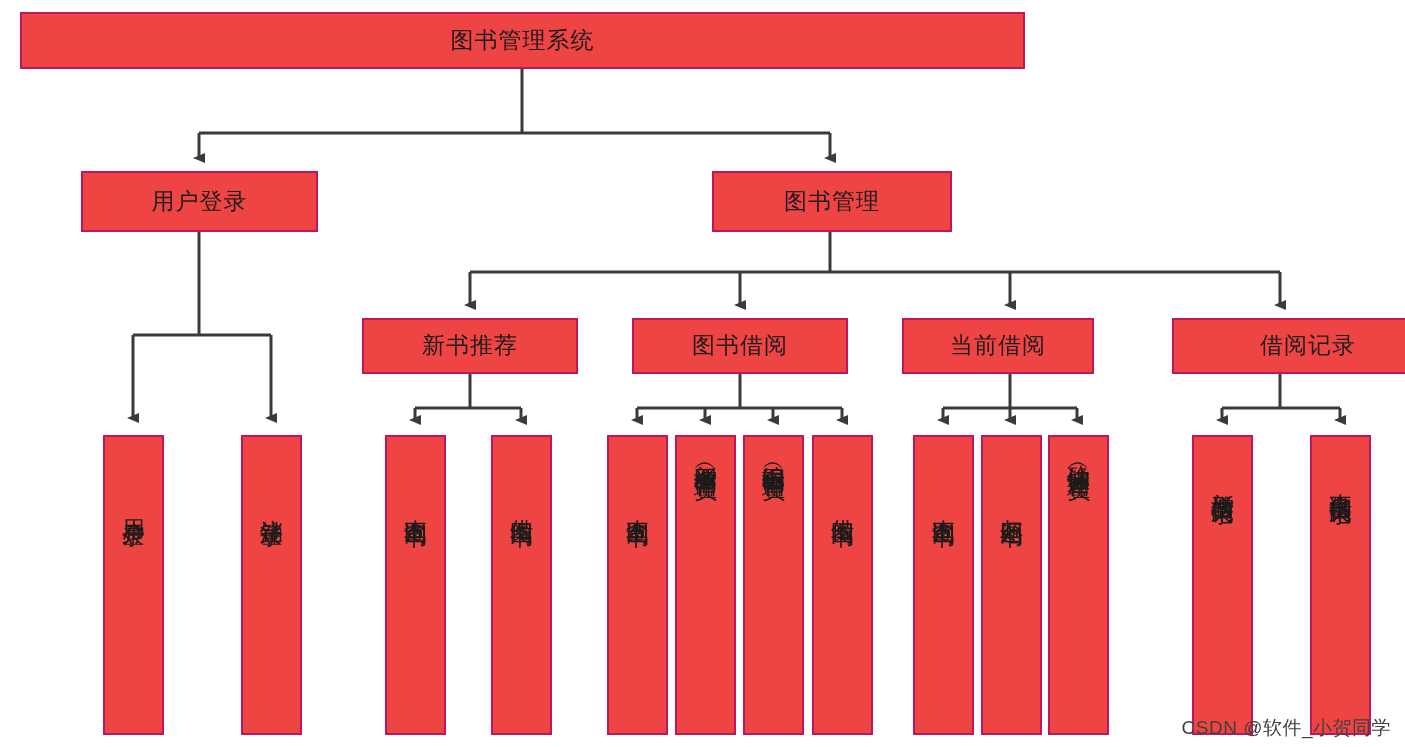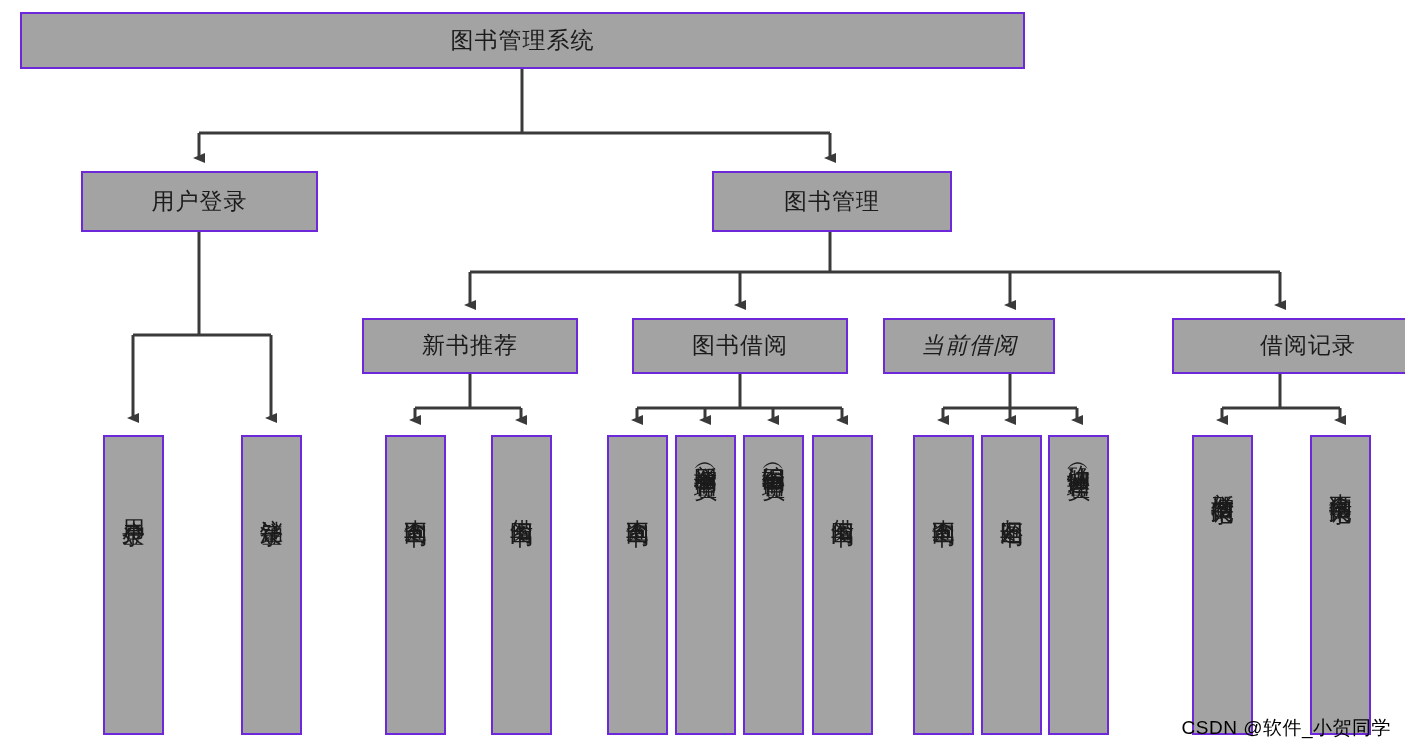--- a/index.html
+++ b/index.html
@@ -21,22 +21,22 @@
     position: absolute;
     left: 0;
     top: 0;
     width: 1405px;
     height: 747px;
     pointer-events: none;
   }
   .node {
     position: absolute;
     box-sizing: border-box;
-    background: #a3a3a3;
-    border: 2px solid #6d28d9;
+    background: #ef4444;
+    border: 2px solid #be185d;
     display: flex;
     align-items: center;
     justify-content: center;
     color: #1b1b1b;
   }
   .node.horizontal .node-label {
     writing-mode: horizontal-tb;
     font-size: 23px;
     line-height: 1.2;
     letter-spacing: 1px;
@@ -62,21 +62,21 @@
     margin-top: 30px;
   }
   .node.vertical.top .node-label {
     margin-top: 2px;
   }
   #watermark {
     position: absolute;
     right: 14px;
     bottom: 6px;
     font-size: 19px;
-    color: #000000;
+    color: #404040;
     letter-spacing: 0.5px;
     white-space: nowrap;
     user-select: none;
   }
 </style>
 </head>
 <body>
 
 <div id="diagram-root">
 
@@ -143,21 +143,21 @@
   </div>
 
   <div class="node horizontal" style="left:632px; top:318px; width:216px; height:56px;">
     <span class="node-label">图书借阅</span>
   </div>
 
   <div class="node horizontal" style="left:362px; top:318px; width:216px; height:56px;">
     <span class="node-label">新书推荐</span>
   </div>
 
-  <div class="node horizontal" style="left:883px; top:318px; width:172px; height:56px;font-style:italic;">
+  <div class="node horizontal" style="left:902px; top:318px; width:192px; height:56px;">
     <span class="node-label">当前借阅</span>
   </div>
 
   <div class="node horizontal" style="left:1172px; top:318px; width:260px; height:56px;padding-left:12px;">
     <span class="node-label">借阅记录</span>
   </div>
 
   <div class="node vertical mid" style="left:103px; top:435px; width:61px; height:300px;">
     <span class="node-label">用户登录</span>
   </div>

